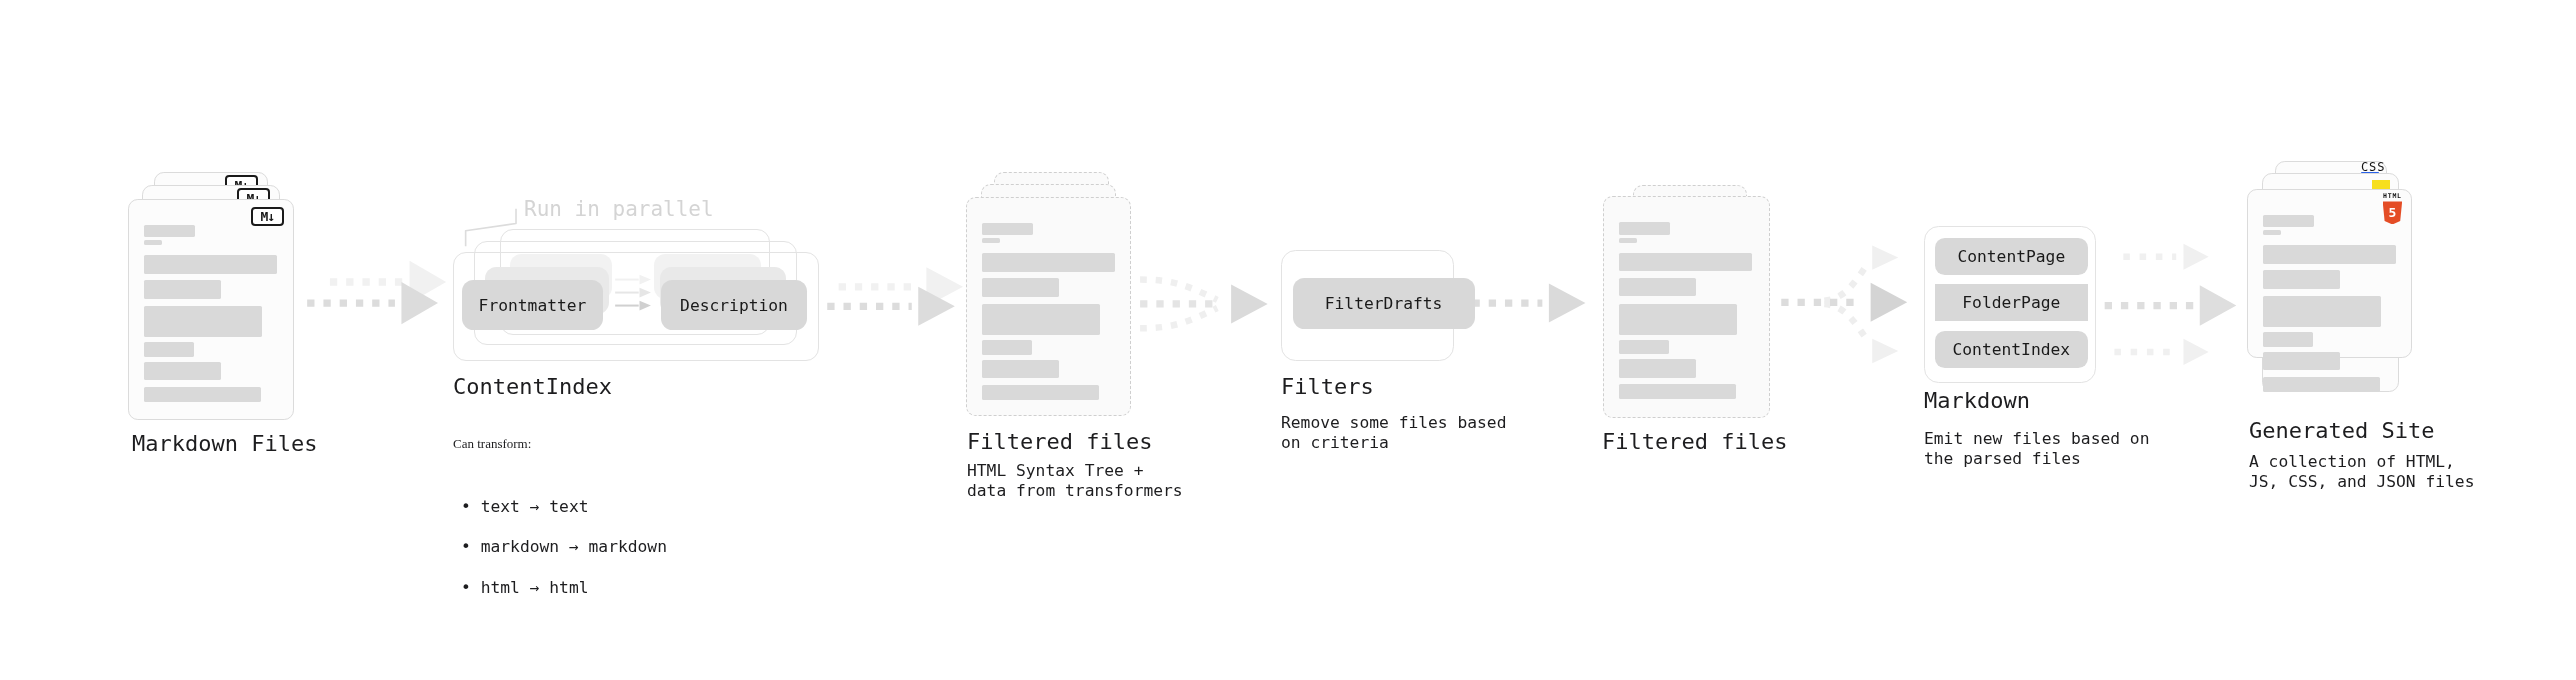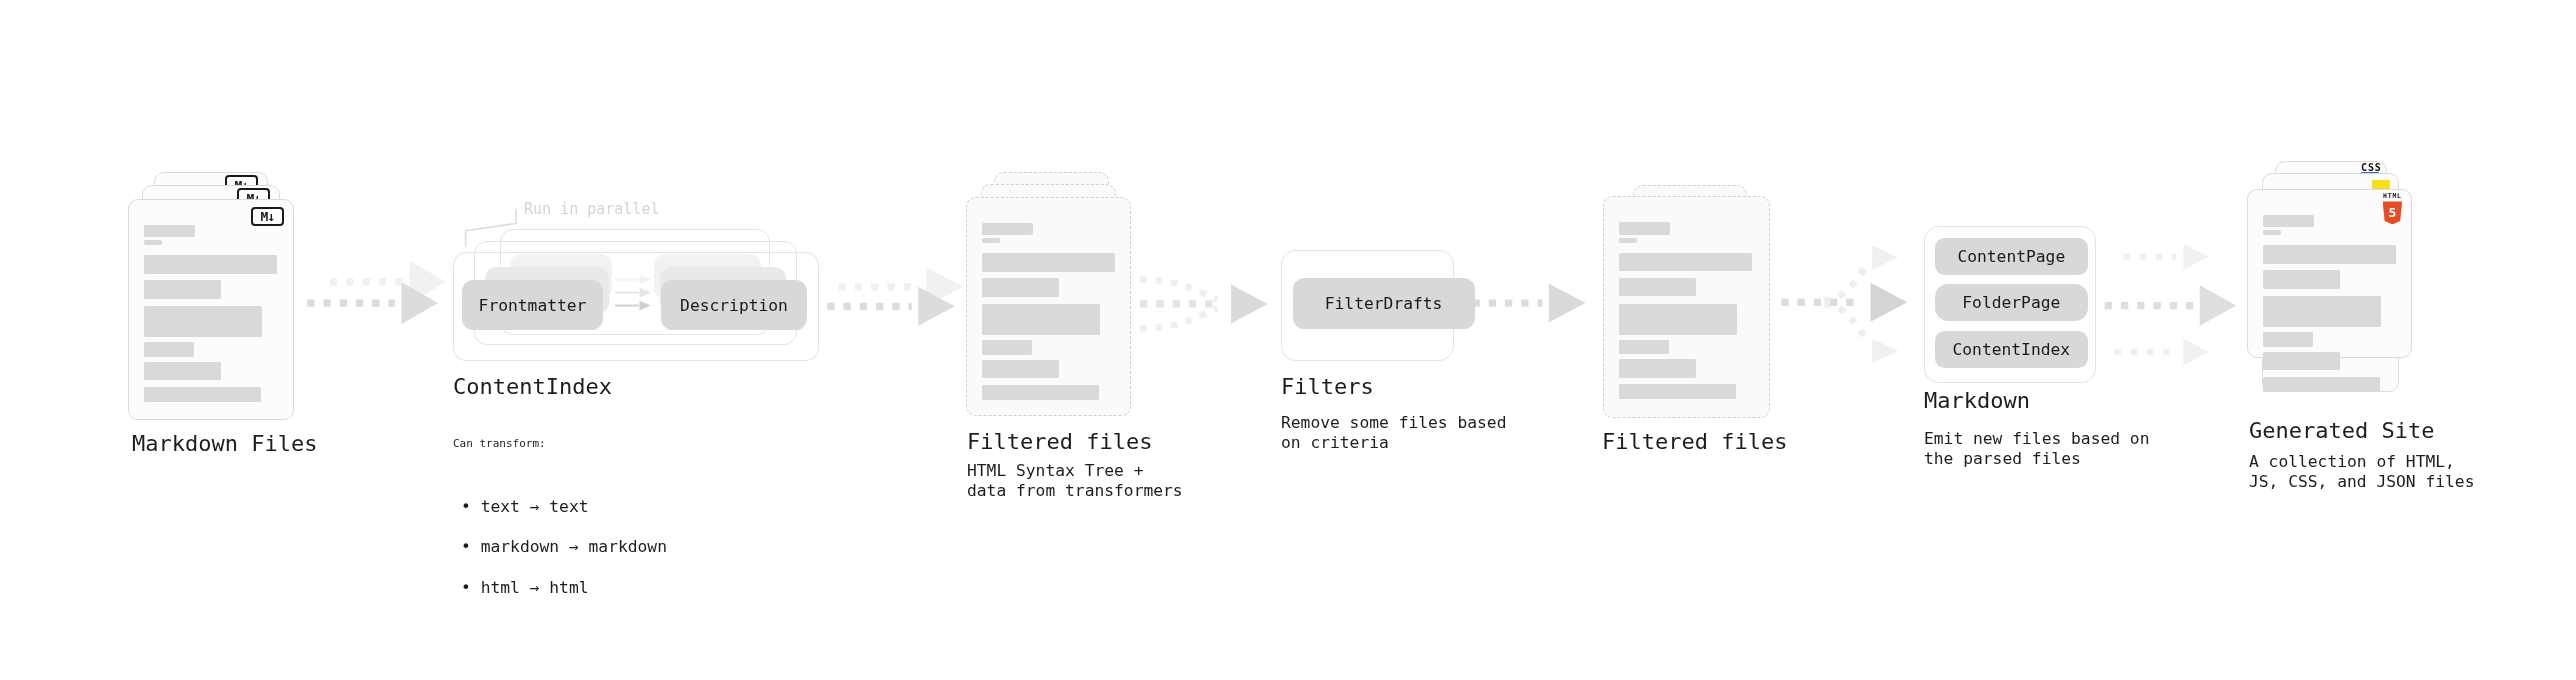--- a/index.html
+++ b/index.html
@@ -28,39 +28,39 @@
   .md-badge.back{top:2.4px;}
 
   
   .site-badge-html{position:absolute;top:3.3px;right:8.1px;width:21px;text-align:center;}
   .html-word{font-size:6.5px;font-weight:bold;letter-spacing:0.8px;color:#111;line-height:7.3px;display:block;}
   .html-shield{width:19.5px;height:23px;margin:0.8px auto 0;background:#e44d26;
     clip-path:polygon(0 0,100% 0,90% 85%,50% 100%,10% 85%);
     color:#fff;font-size:13px;font-weight:bold;display:flex;align-items:center;justify-content:center;}
   .site-badge-js{position:absolute;top:5.7px;right:8.1px;width:18px;height:9px;background:#f7df1e;}
   .site-badge-css{position:absolute;top:1.6px;right:7.3px;width:18px;text-align:center;}
-  .css-word{font-size:10px;font-weight:bold;letter-spacing:0.8px;color:#111;display:block;line-height:7.3px;}
+  .css-word{font-size:12px;font-weight:normal;letter-spacing:0.8px;color:#111;display:block;line-height:7.3px;}
   .css-bar{display:block;height:3.3px;background:#2962e9;margin-top:0.8px;border-radius:0.8px;}
 
   
   .container-outline{position:absolute;border:1.6px solid #e3e3e3;border-radius:13px;background:transparent;box-sizing:border-box;}
   .container-box{position:absolute;border:1.6px solid #e3e3e3;border-radius:14.6px;background:#ffffff;box-sizing:border-box;}
   .node{position:absolute;background:#d8d8d8;border-radius:11.4px;color:#1a1a1a;
     display:flex;align-items:center;justify-content:center;font-size:16.3px;box-sizing:border-box;}
   .ghost{position:absolute;border-radius:11.4px;}
   .ghost.g1{background:#e9e9e9;}
   .ghost.g2{background:#f2f2f2;}
 
   
   .stage-label{position:absolute;font-size:22px;line-height:24.4px;color:#1d1d1f;white-space:pre;z-index:2;}
   .caption{position:absolute;font-size:16.3px;line-height:20.3px;color:#1d1d1f;white-space:pre-line;z-index:2;}
-  .caption-heading{font-size:11px;line-height:20.3px;}
+  .caption-heading{font-size:13px;line-height:20.3px;font-family:Liberation Serif, serif;}
   .bullets{margin-top:1.6px;padding-left:8.1px;}
   .bullets div{font-size:16.3px;line-height:20.3px;white-space:pre;}
-  .annotation{position:absolute;font-size:15px;line-height:20.3px;color:#d4d4d4;z-index:2;white-space:pre;}
+  .annotation{position:absolute;font-size:21px;line-height:20.3px;color:#d4d4d4;z-index:2;white-space:pre;}
 </style>
 </head>
 <body>
 
 <div id="canvas">
 
   <svg id="arrow-layer" width="2576" height="681" viewBox="0 0 3170 838">
 
     <g>
       <g transform="translate(14,-26)">
@@ -211,21 +211,21 @@
         <i class="b" style="width:77px;height:18.7px;margin-bottom:6.5px"></i>
         <i class="b" style="width:117px;height:14.6px"></i>
       </div>
     </div>
   </div>
   <div class="stage-label" style="left:1602px;top:430px">Filtered files</div>
 
   <div class="stage" style="left:0;top:0">
     <div class="container-box" style="left:1924px;top:226px;width:172px;height:157px">
       <div class="node" style="left:9.8px;top:10.6px;width:153px;height:37px;border-radius:9.8px">ContentPage</div>
-      <div class="node" style="left:9.8px;top:57px;width:153px;height:37px;border-radius:13px">FolderPage</div>
+      <div class="node" style="left:9.8px;top:57px;width:153px;height:37px;border-radius:0">FolderPage</div>
       <div class="node" style="left:9.8px;top:104px;width:153px;height:37px;border-radius:9.8px">ContentIndex</div>
     </div>
   </div>
   <div class="stage-label" style="left:1924px;top:389px">Markdown</div>
   <div class="caption" style="left:1924px;top:429px">Emit new files based on
 the parsed files</div>
 
   <div class="stage" style="left:2247px;top:161px;width:166px;height:252px">
     <div class="doc" style="left:28.4px;top:0;width:112px;height:219px">
       <span class="site-badge-css">

